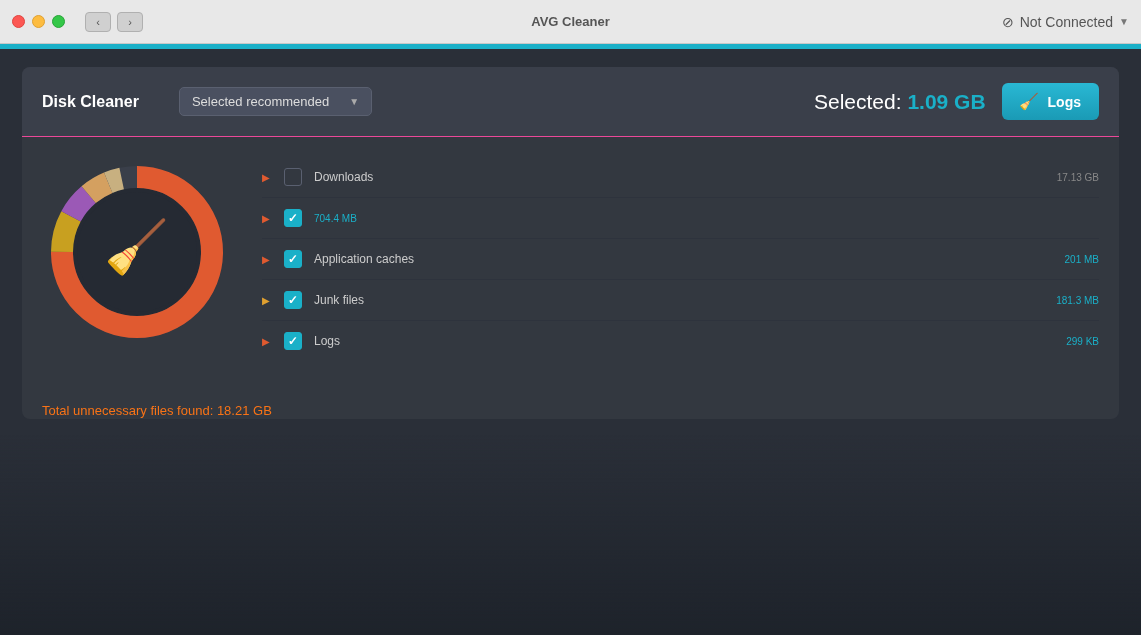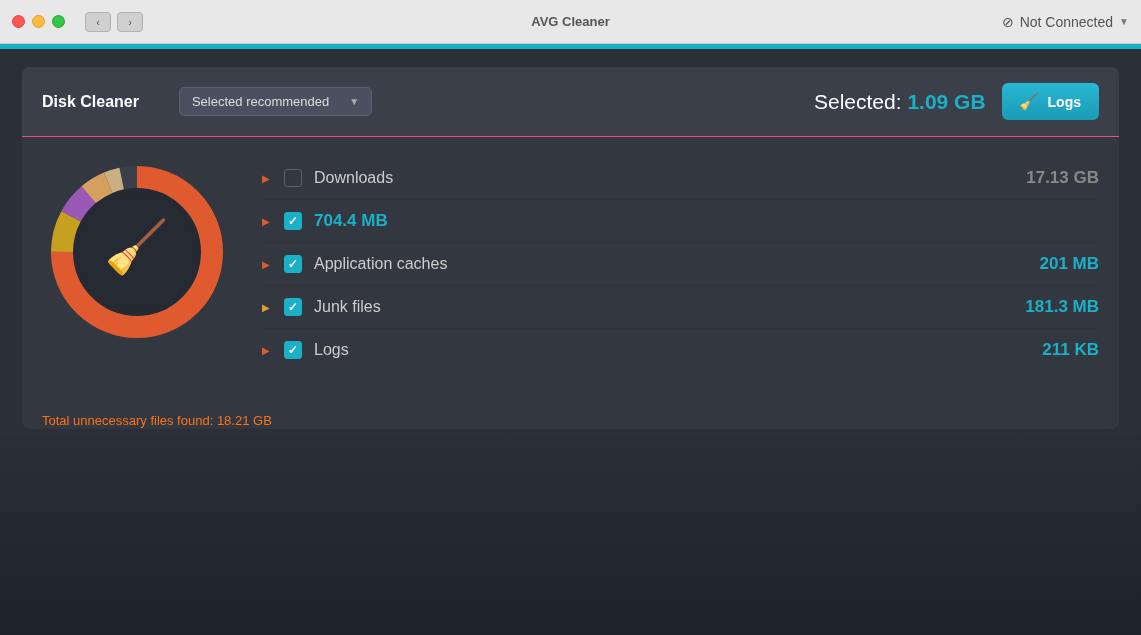--- a/index.html
+++ b/index.html
@@ -246,29 +246,29 @@
       border-color: #1ab0c8;
     }
 
     .file-checkbox .check {
       color: #fff;
       font-size: 12px;
       font-weight: bold;
     }
 
     .file-name {
-      font-size: 16px;
+      font-size: 12px;
       color: #ccc;
       flex: 1;
     }
 
     .file-size {
-      font-size: 17px;
+      font-size: 10px;
       color: #1ab0c8;
-      font-weight: 700;
+      font-weight: 400;
       text-align: right;
     }
 
     .file-size.gray {
       color: #888;
     }
 
     
     .bottom-info {
       padding: 20px 20px 0 20px;
@@ -388,21 +388,21 @@
           <span class="file-name">Junk files</span>
           <span class="file-size">181.3 MB</span>
         </div>
 
         <div class="file-item">
           <span class="expand-arrow">▶</span>
           <div class="file-checkbox checked">
             <span class="check">✓</span>
           </div>
           <span class="file-name">Logs</span>
-          <span class="file-size">211 KB</span>
+          <span class="file-size">299 KB</span>
         </div>
 
       </div>
     </div>
 
     <div class="bottom-info">
       <span class="total-text">Total unnecessary files found: 18.21 GB</span>
     </div>
 
   </div>

